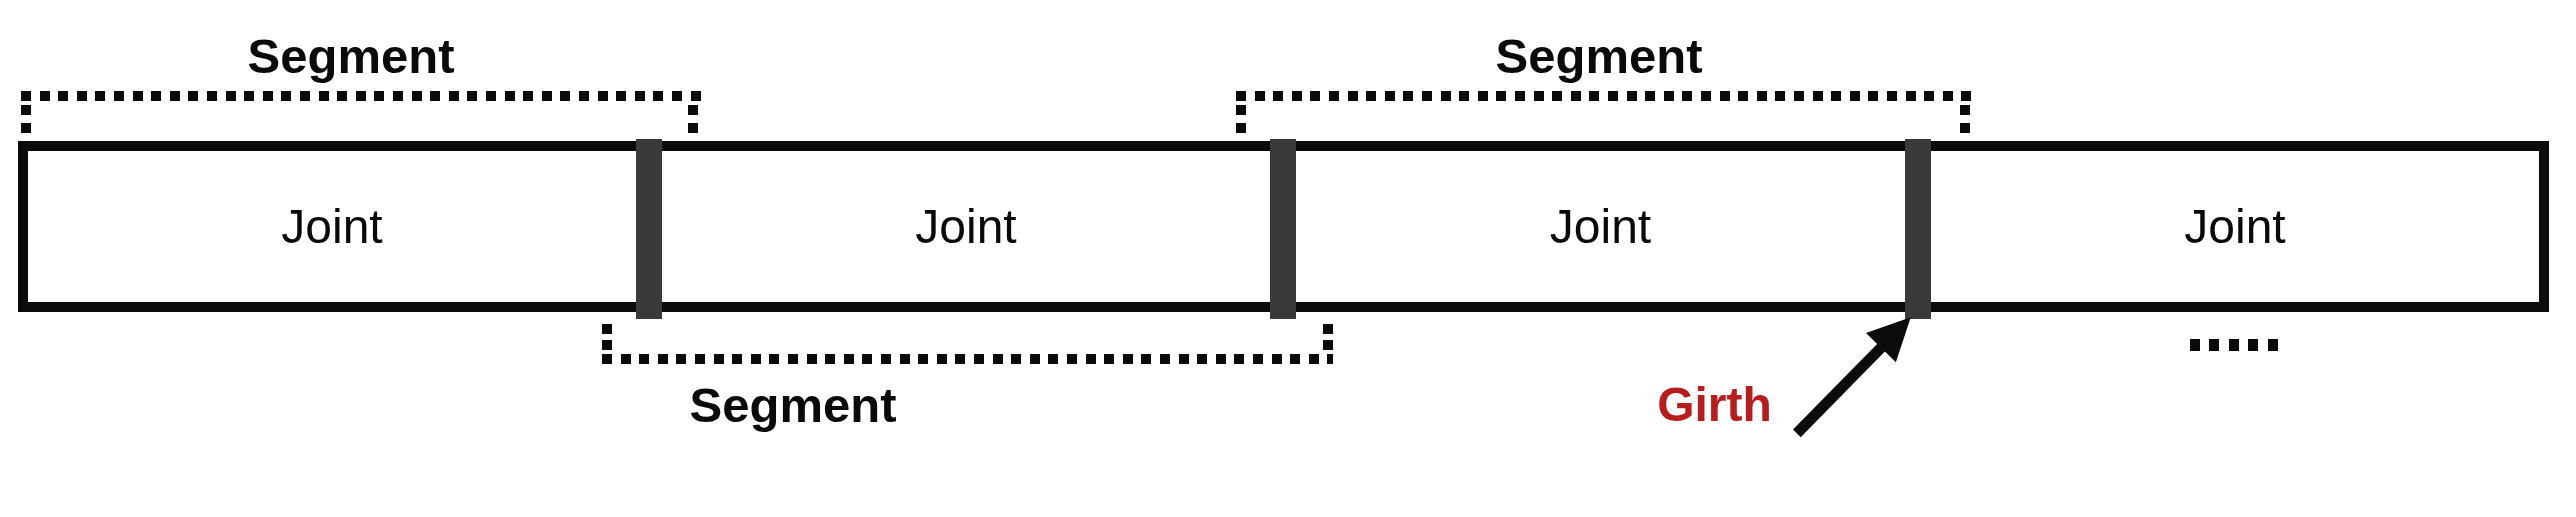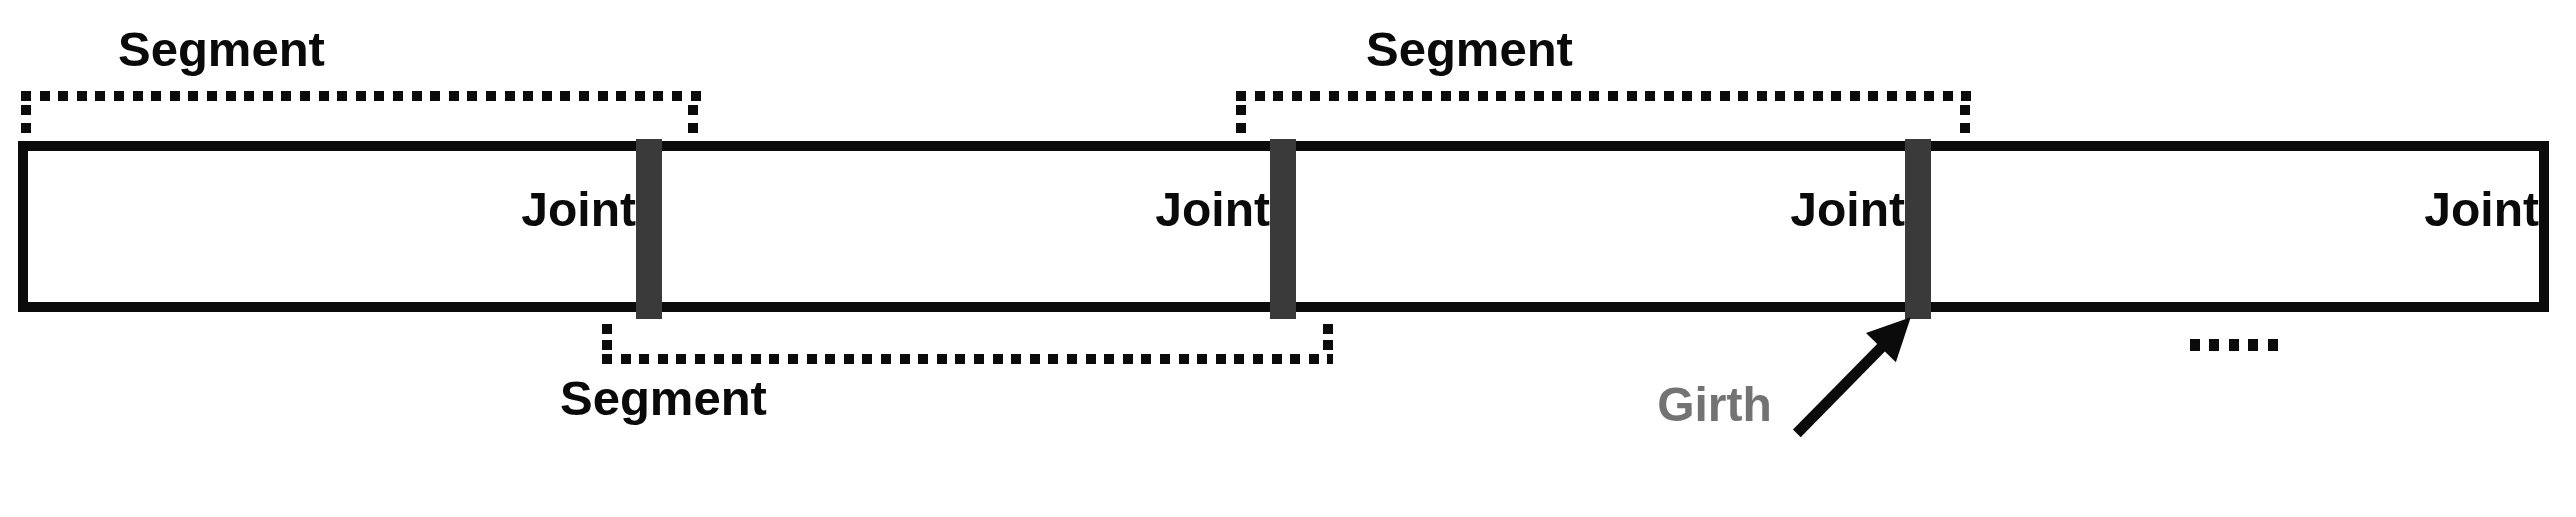--- a/index.html
+++ b/index.html
@@ -35,27 +35,27 @@
     width: 26.4px;
     background: #3a3a3a;
   }
   #weld-1 { left: 636px; }
   #weld-2 { left: 1270px; }
   #weld-3 { left: 1905px; width: 26px; }
 
   
   .joint-label {
     position: absolute;
-    top: 184px;
+    top: 201px;
     height: 51px;
     line-height: 51px;
     font-size: 48px;
-    font-weight: bold;
+    font-weight: normal;
     color: #0a0a0a;
-    text-align: right;
+    text-align: center;
   }
   #joint-label-1 { left: 28px;   width: 608px; }
   #joint-label-2 { left: 662px;  width: 608px; }
   #joint-label-3 { left: 1296px; width: 609px; }
   #joint-label-4 { left: 1931px; width: 608px; }
 
   
   .dotline-h {
     position: absolute;
     height: 10px;
@@ -91,35 +91,36 @@
 
   
   .segment-label {
     position: absolute;
     width: 466px;
     height: 54px;
     line-height: 54px;
     font-size: 49px;
     font-weight: bold;
     color: #0a0a0a;
-    text-align: left;
+    text-align: center;
+    margin-top: 7px;
   }
   #segment-label-top-1 { left: 118px;  top: 22px; }
   #segment-label-top-2 { left: 1366px; top: 22px; }
   #segment-label-bottom { left: 560px; top: 371px; }
 
   
   #girth-weld-label {
     position: absolute;
     left: 1598px;
     top: 371px;
     width: 233px;
     font-size: 48px;
     font-weight: bold;
-    color: #737373;
+    color: #b91c1c;
     text-align: center;
     line-height: 67px;
   }
   #girth-weld-arrow {
     position: absolute;
     left: 1779px;
     top: 306px;
     width: 155px;
     height: 144px;
   }

